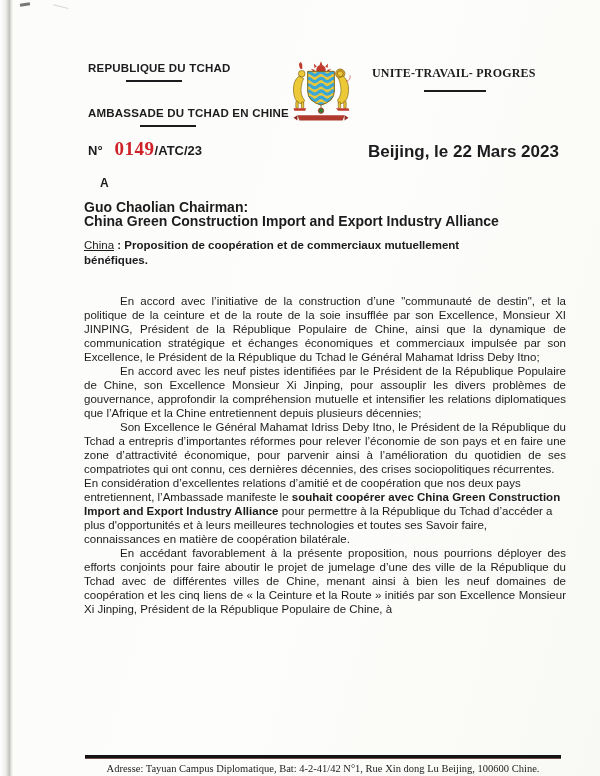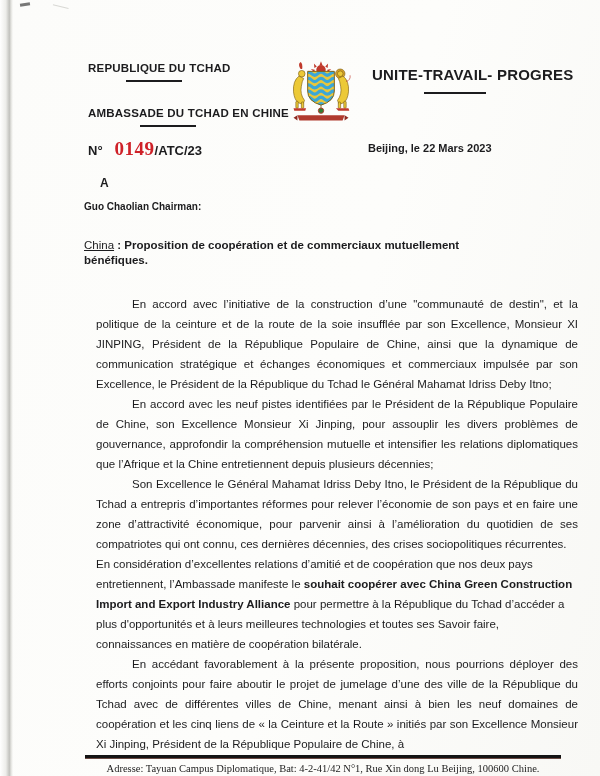--- a/index.html
+++ b/index.html
@@ -12,40 +12,40 @@
     background:linear-gradient(90deg,#ffffff 0%,#ededea 45%,#c2c2be 72%,#e4e4e0 86%,#fcfcfa 100%);}
   .staple{position:absolute;left:20px;top:3px;width:10px;height:3px;background:#555;transform:rotate(-8deg);opacity:.8;}
   .fold{position:absolute;left:52px;top:6px;width:16px;height:6px;border-top:1px solid #d8d8d4;transform:rotate(14deg);}
 
   
   .hdr-left{position:absolute;left:88px;top:62px;font-weight:bold;font-size:11.5px;letter-spacing:.2px;}
   .hdr-left .l2{margin-top:25px;}
   .rule{height:2px;background:#1c1c1e;}
   .rule-a{width:56px;margin:6px 0 0 38px;}
   .rule-b{width:56px;margin:6px 0 0 52px;}
-  .hdr-right{position:absolute;left:372px;top:66px;font-weight:bold;font-size:15px;letter-spacing:.2px;}
+  .hdr-right{position:absolute;left:372px;top:66px;font-weight:bold;font-size:12px;letter-spacing:.2px;font-family:Liberation Serif, serif;}
   .rule-c{width:62px;margin:9px 0 0 52px;}
   .coat{position:absolute;left:281px;top:58px;}
 
   
   .refline{position:absolute;left:88px;top:138px;font-weight:bold;font-size:13px;}
   .refnum{font-family:"Liberation Serif",serif;font-size:19px;font-weight:600;letter-spacing:.5px;padding-left:12px;}
-  .dateline{position:absolute;left:368px;top:142px;font-weight:bold;font-size:11px;}
+  .dateline{position:absolute;left:368px;top:142px;font-weight:bold;font-size:17px;}
 
   
   .salutation{position:absolute;left:100px;top:176px;font-weight:bold;font-size:12px;}
-  .recipient{position:absolute;left:84px;top:200px;font-weight:bold;font-size:10px;line-height:14px;}
+  .recipient{position:absolute;left:84px;top:200px;font-weight:bold;font-size:14px;line-height:14px;}
 
   
   .subject{position:absolute;left:84px;top:238px;width:440px;font-size:11.5px;line-height:15px;}
   .subject .lbl{text-decoration:underline;}
   .subject .txt{font-weight:bold;}
 
   
-  .body-block{position:absolute;left:84px;top:294px;width:482px;font-size:11.5px;line-height:20px;margin-left:12px;}
+  .body-block{position:absolute;left:84px;top:294px;width:482px;font-size:11.5px;line-height:14px;}
   .body-block p{margin:0;}
   .jst{text-align:justify;text-indent:36px;}
   .p2{margin-top:18px;}
   .p3{margin-top:17px;}
   .p4{margin-top:16px;text-align:left;text-indent:0;}
   .p5{margin-top:13px;}
   .b{font-weight:bold;}
 
   
   .foot-rule{position:absolute;left:85px;top:755px;width:476px;height:3px;background:#141414;border-bottom:1px solid #6b4a43;}
@@ -132,20 +132,21 @@
 
   <div class="refline">
     <span>N°</span><span class="refnum" style="color:#cf2128">0149</span><span>/ATC/23</span>
   </div>
 
   <div class="dateline">Beijing, le 22 Mars 2023</div>
 
   <div class="salutation">A</div>
   <div class="recipient">
     <div>Guo Chaolian Chairman:</div>
+    <div>China Green Construction Import and Export Industry Alliance</div>
   </div>
 
   <div class="subject">
     <span class="lbl">China</span><span class="txt"> : </span><span class="txt">Proposition de coopération et de commerciaux mutuellement bénéfiques.</span>
   </div>
 
   <div class="body-block">
     <p class="jst">En accord avec l’initiative de la construction d’une "communauté de destin", et la politique de la ceinture et de la route de la soie insufflée par son Excellence, Monsieur XI JINPING, Président de la République Populaire de Chine, ainsi que la dynamique de communication stratégique et échanges économiques et commerciaux impulsée par son Excellence, le Président de la République du Tchad le Général Mahamat Idriss Deby Itno;</p>
     <p class="jst p2">En accord avec les neuf pistes identifiées par le Président de la République Populaire de Chine, son Excellence Monsieur Xi Jinping, pour assouplir les divers problèmes de gouvernance, approfondir la compréhension mutuelle et intensifier les relations diplomatiques que l’Afrique et la Chine entretiennent depuis plusieurs décennies;</p>
     <p class="jst p3">Son Excellence le Général Mahamat Idriss Deby Itno, le Président de la République du Tchad a entrepris d’importantes réformes pour relever l’économie de son pays et en faire une zone d’attractivité économique, pour parvenir ainsi à l’amélioration du quotidien de ses compatriotes qui ont connu, ces dernières décennies, des crises sociopolitiques récurrentes.</p>

